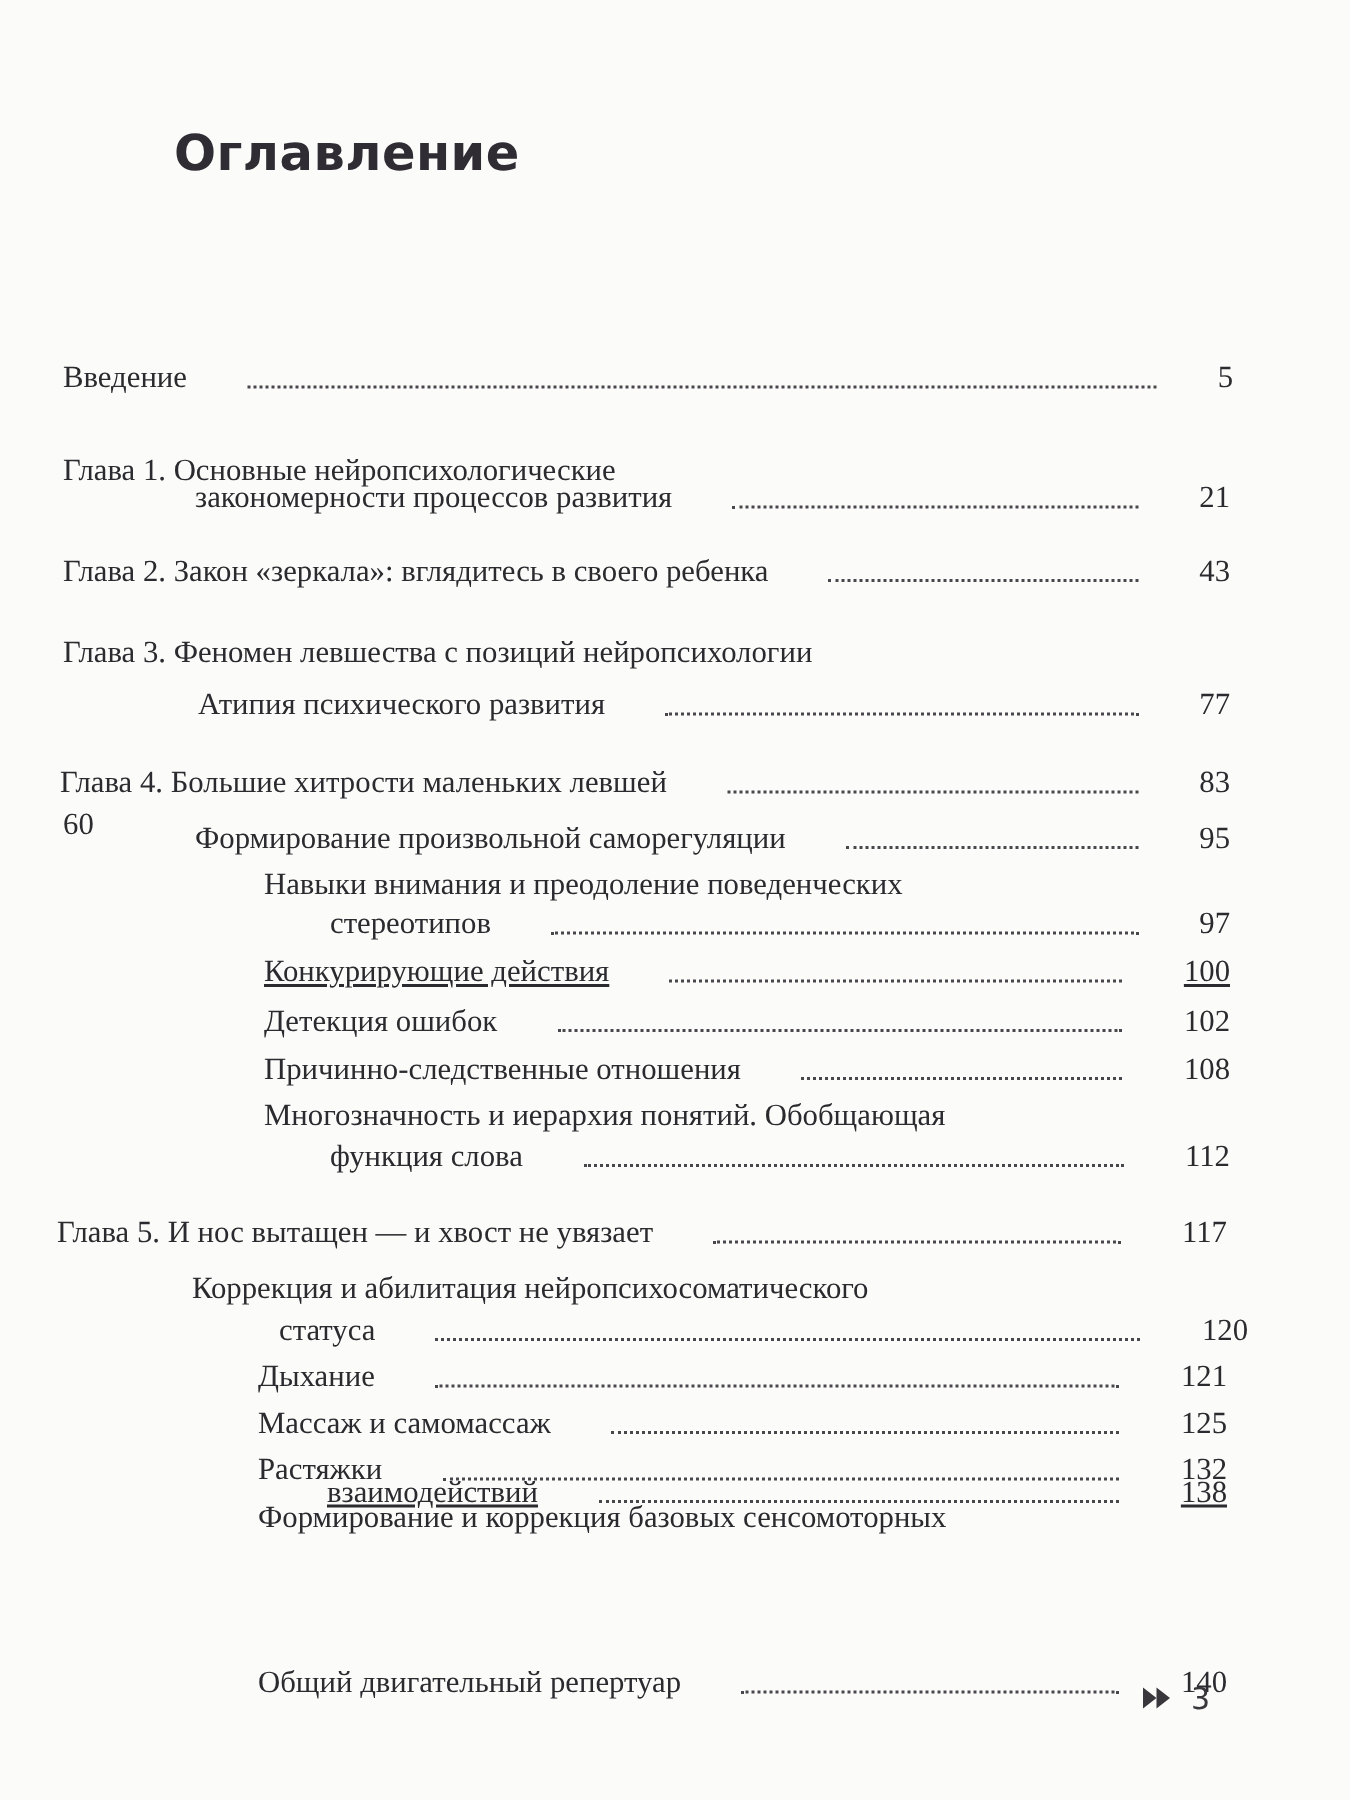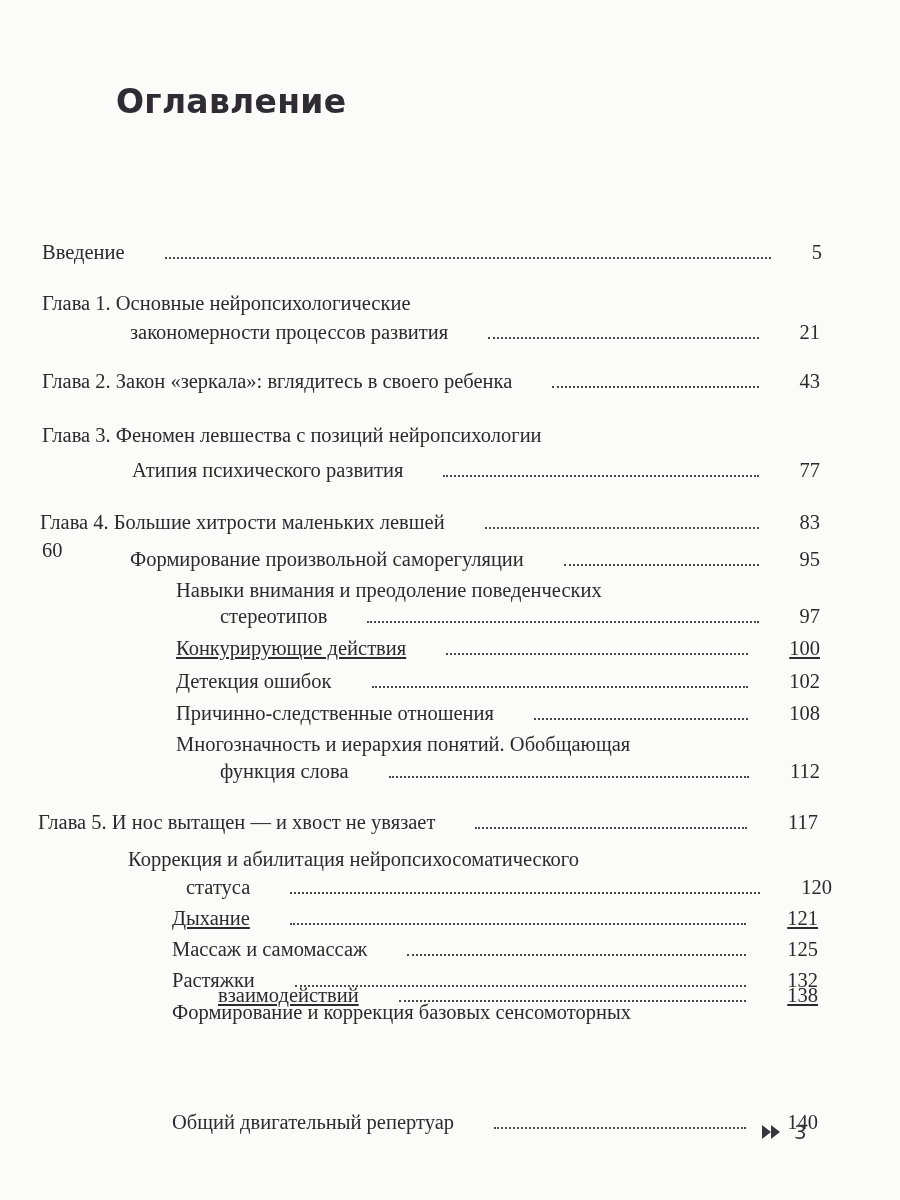--- a/index.html
+++ b/index.html
@@ -44,21 +44,21 @@
 <body>
 
 <div class="title">Оглавление</div>
 
 <div class="line" style="left:42px; top:238px; width:780px;">
   <span class="txt">Введение</span>
   <span class="dots"></span>
   <span class="pg">5</span>
 </div>
 
-<div class="plain" style="left:42px; top:289px;">Глава 1. Основные нейропсихологические</div>
+<div class="plain" style="left:42px; top:300px;">Глава 1. Основные нейропсихологические</div>
 <div class="line" style="left:130px; top:318px; width:690px;">
   <span class="txt">закономерности процессов развития</span>
   <span class="dots"></span>
   <span class="pg">21</span>
 </div>
 
 <div class="line" style="left:42px; top:367px; width:778px;">
   <span class="txt">Глава 2. Закон «зеркала»: вглядитесь в своего ребенка</span>
   <span class="dots"></span>
   <span class="pg">43</span>
@@ -117,21 +117,21 @@
   <span class="txt">Глава 5. И нос вытащен — и хвост не увязает</span>
   <span class="dots"></span>
   <span class="pg">117</span>
 </div>
 <div class="plain" style="left:128px; top:845px;">Коррекция и абилитация нейропсихосоматического</div>
 <div class="line" style="left:186px; top:873px; width:646px;">
   <span class="txt">статуса</span>
   <span class="dots"></span>
   <span class="pg">120</span>
 </div>
-<div class="line" style="left:172px; top:904px; width:646px;text-decoration:underline;">
+<div class="line" style="left:172px; top:904px; width:646px;">
   <span class="txt">Дыхание</span>
   <span class="dots"></span>
   <span class="pg">121</span>
 </div>
 <div class="line" style="left:172px; top:935px; width:646px;">
   <span class="txt">Массаж и самомассаж</span>
   <span class="dots"></span>
   <span class="pg">125</span>
 </div>
 <div class="line" style="left:172px; top:966px; width:646px;">

